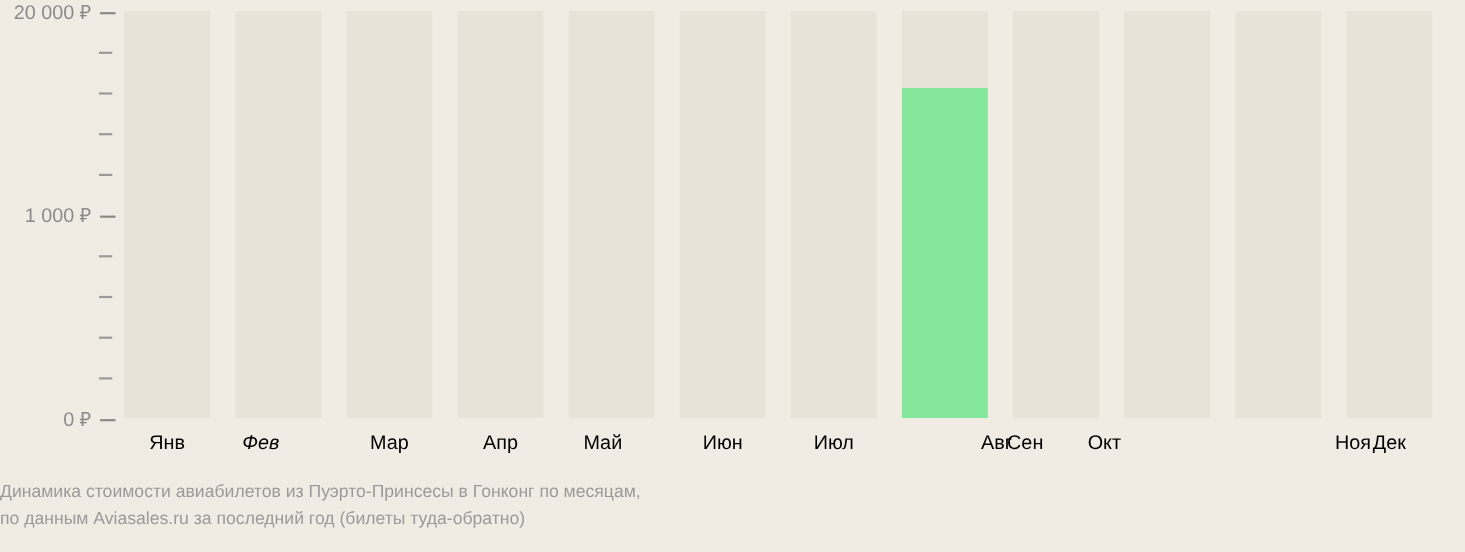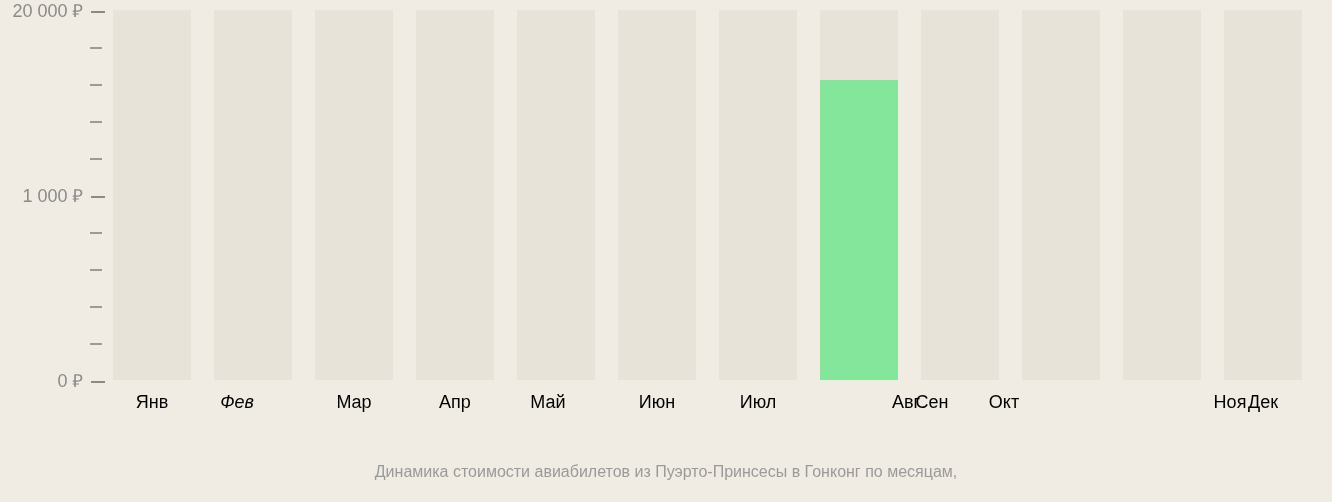--- a/index.html
+++ b/index.html
@@ -60,21 +60,20 @@
     top:392px;
     font-size:18px;
     color:#000000;
     text-align:center;
     white-space:nowrap;
   }
   .caption{
     position:absolute;
     bottom:18px;
     width:100%;
-    text-align:center;
     font-size:16px;
     line-height:24px;
     color:#9a9a9a;
   }
 </style>
 </head>
 <body>
 
 <div class="chart">
   <div class="plot" id="plot">
@@ -119,13 +118,14 @@
     <div class="xlabel" style="left: 758px; transform: translateX(-50%);">Июл</div>
     <div class="xlabel" style="left: 906px; transform: translateX(-50%);">Авг</div>
     <div class="xlabel" style="left: 932px; transform: translateX(-50%);">Сен</div>
     <div class="xlabel" style="left: 1004px; transform: translateX(-50%);">Окт</div>
     <div class="xlabel" style="left: 1230px; transform: translateX(-50%);">Ноя</div>
     <div class="xlabel" style="left: 1263px; transform: translateX(-50%);">Дек</div>
   </div>
 
 <div class="caption">
   <span>Динамика стоимости авиабилетов из Пуэрто-Принсесы в Гонконг по месяцам,</span><br>
+  <span>по данным Aviasales.ru за последний год (билеты туда-обратно)</span>
 </div>
 
 </body></html>

